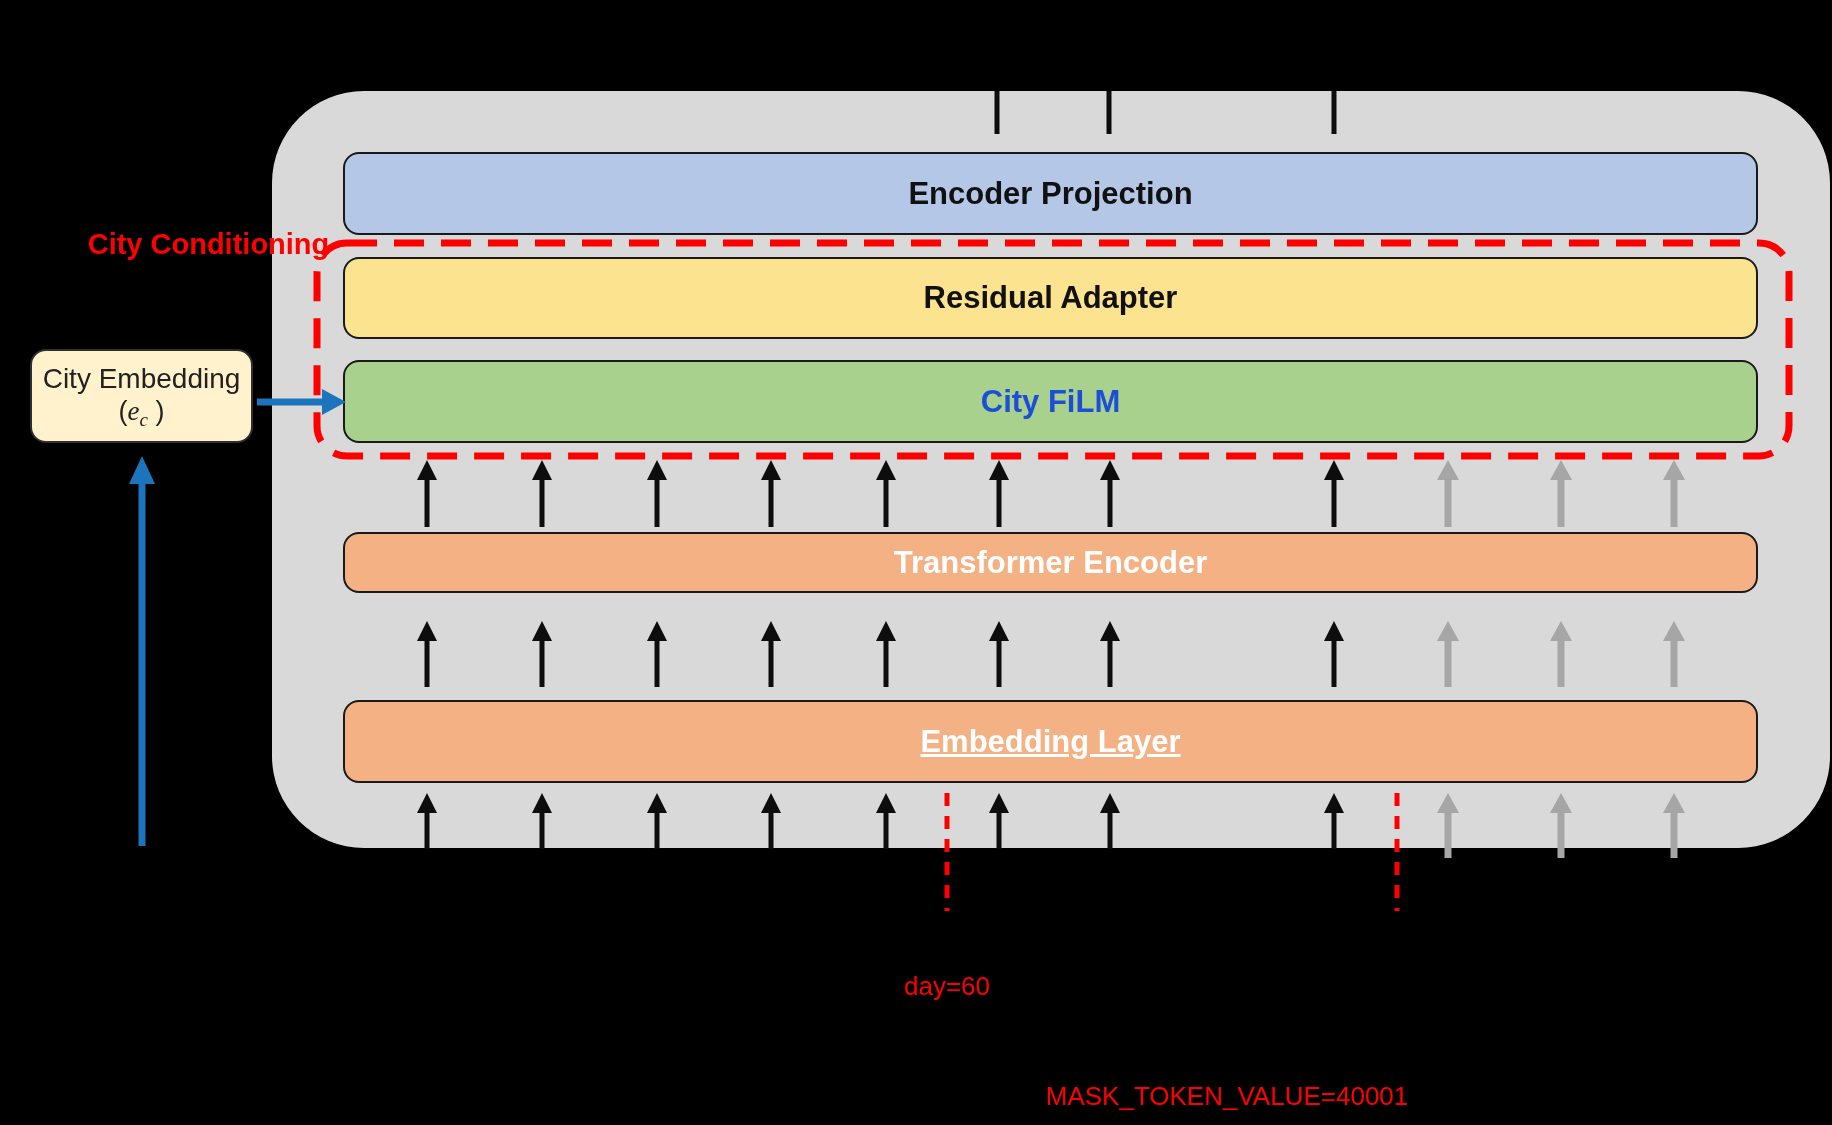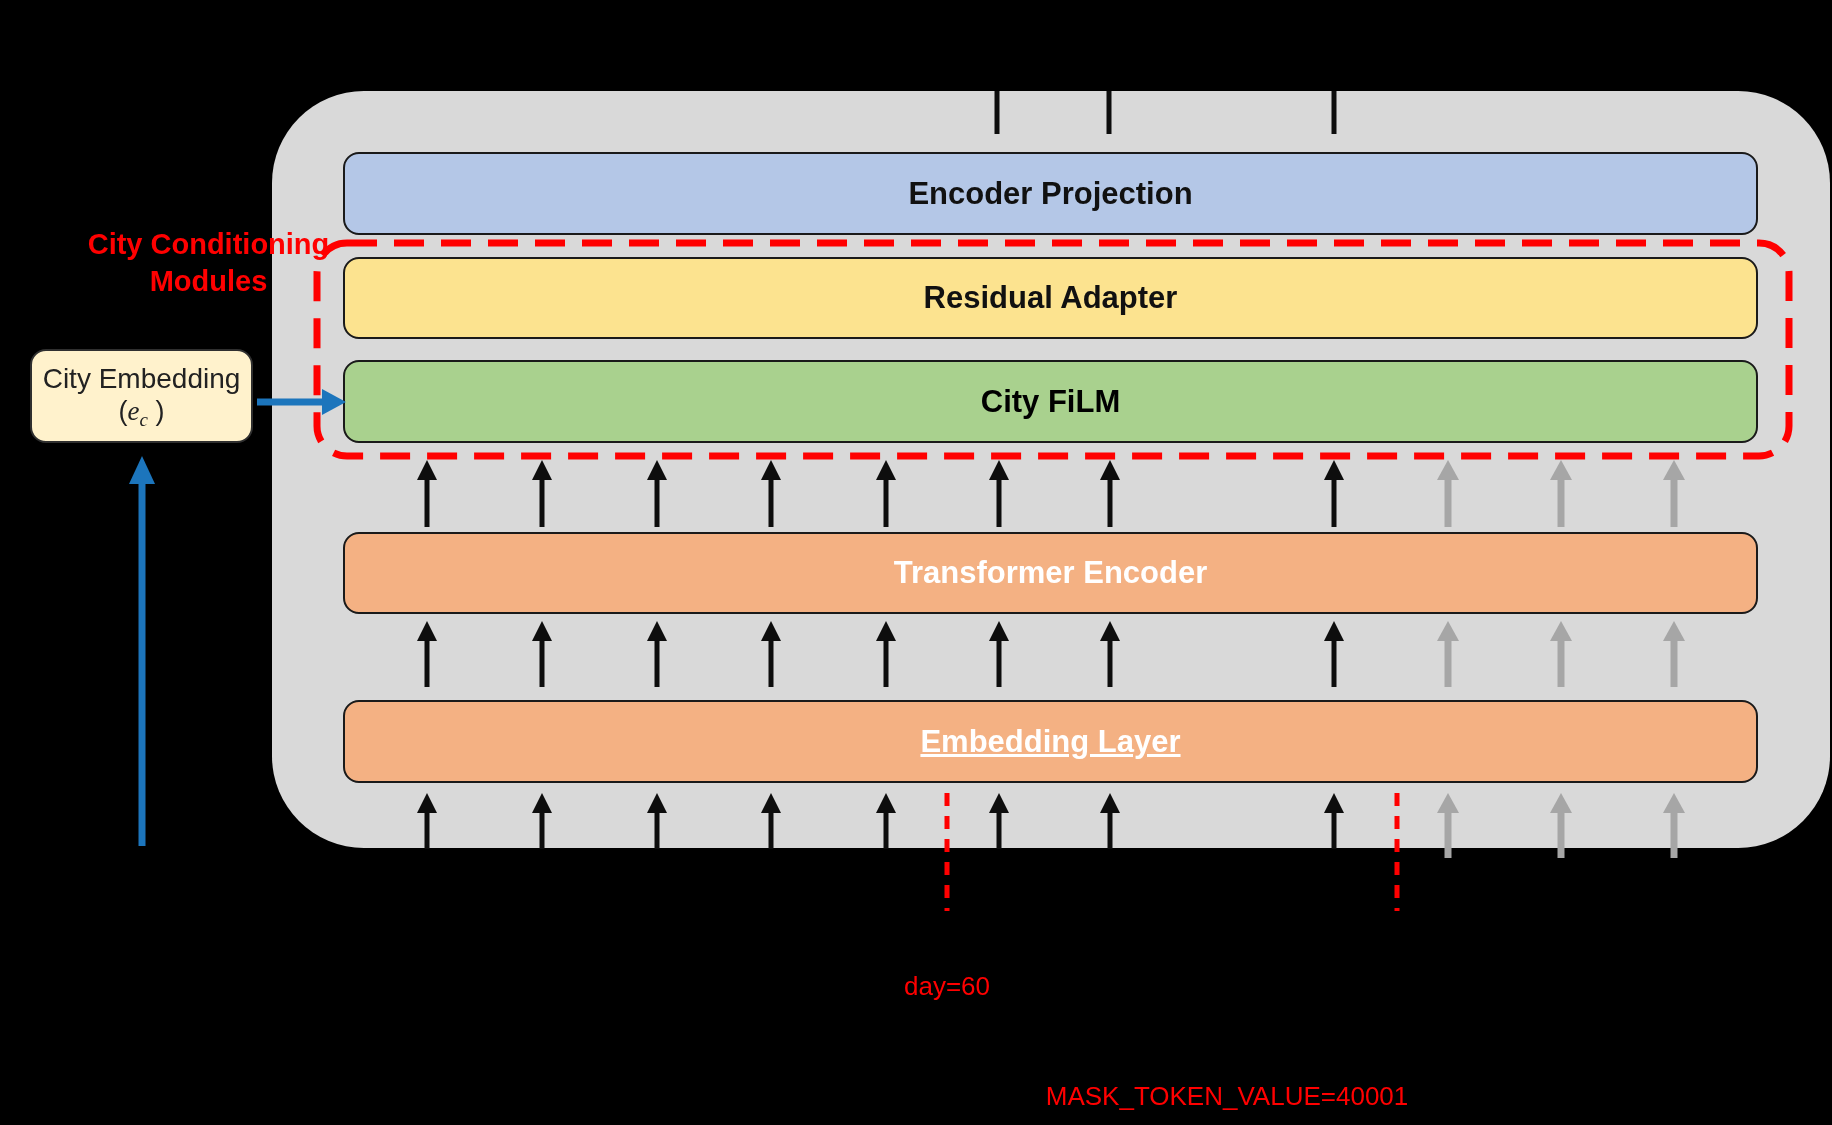--- a/index.html
+++ b/index.html
@@ -36,33 +36,32 @@
 <div class="canvas">
 
   <div class="container"></div>
 
   <div class="layer" style="top: 152px; height: 83px; background: rgb(180, 199, 231); color: rgb(17, 17, 17);">
     <span>Encoder Projection</span>
   </div>
   <div class="layer" style="top: 257px; height: 82px; background: rgb(252, 227, 143); color: rgb(17, 17, 17);">
     <span>Residual Adapter</span>
   </div>
-  <div class="layer" style="top: 360px; height: 83px; background: rgb(169, 209, 142); color: #000000;">
+  <div class="layer" style="top: 360px; height: 83px; background: rgb(169, 209, 142); color: #1d4ed8;">
     <span>City FiLM</span>
   </div>
-  <div class="layer" style="top: 532px; height: 82px; background: rgb(244, 177, 131); color: rgb(255, 255, 255);">
+  <div class="layer" style="top: 532px; height: 61px; background: rgb(244, 177, 131); color: rgb(255, 255, 255);">
     <span>Transformer Encoder</span>
   </div>
   <div class="layer" style="top: 700px; height: 83px; background: rgb(244, 177, 131); color: rgb(255, 255, 255); text-decoration: underline;">
     <span>Embedding Layer</span>
   </div>
 
   <div class="red-title">
     <div>City Conditioning</div>
-    <div>Modules</div>
   </div>
 
   <div class="embed-box">
     <div>City Embedding</div>
     <div class="formula">
       <span>(</span><span class="math-var">e</span><span class="math-sub">c</span><span> )</span>
     </div>
   </div>
 
   <svg class="overlay" viewBox="0 0 1832 1125">

